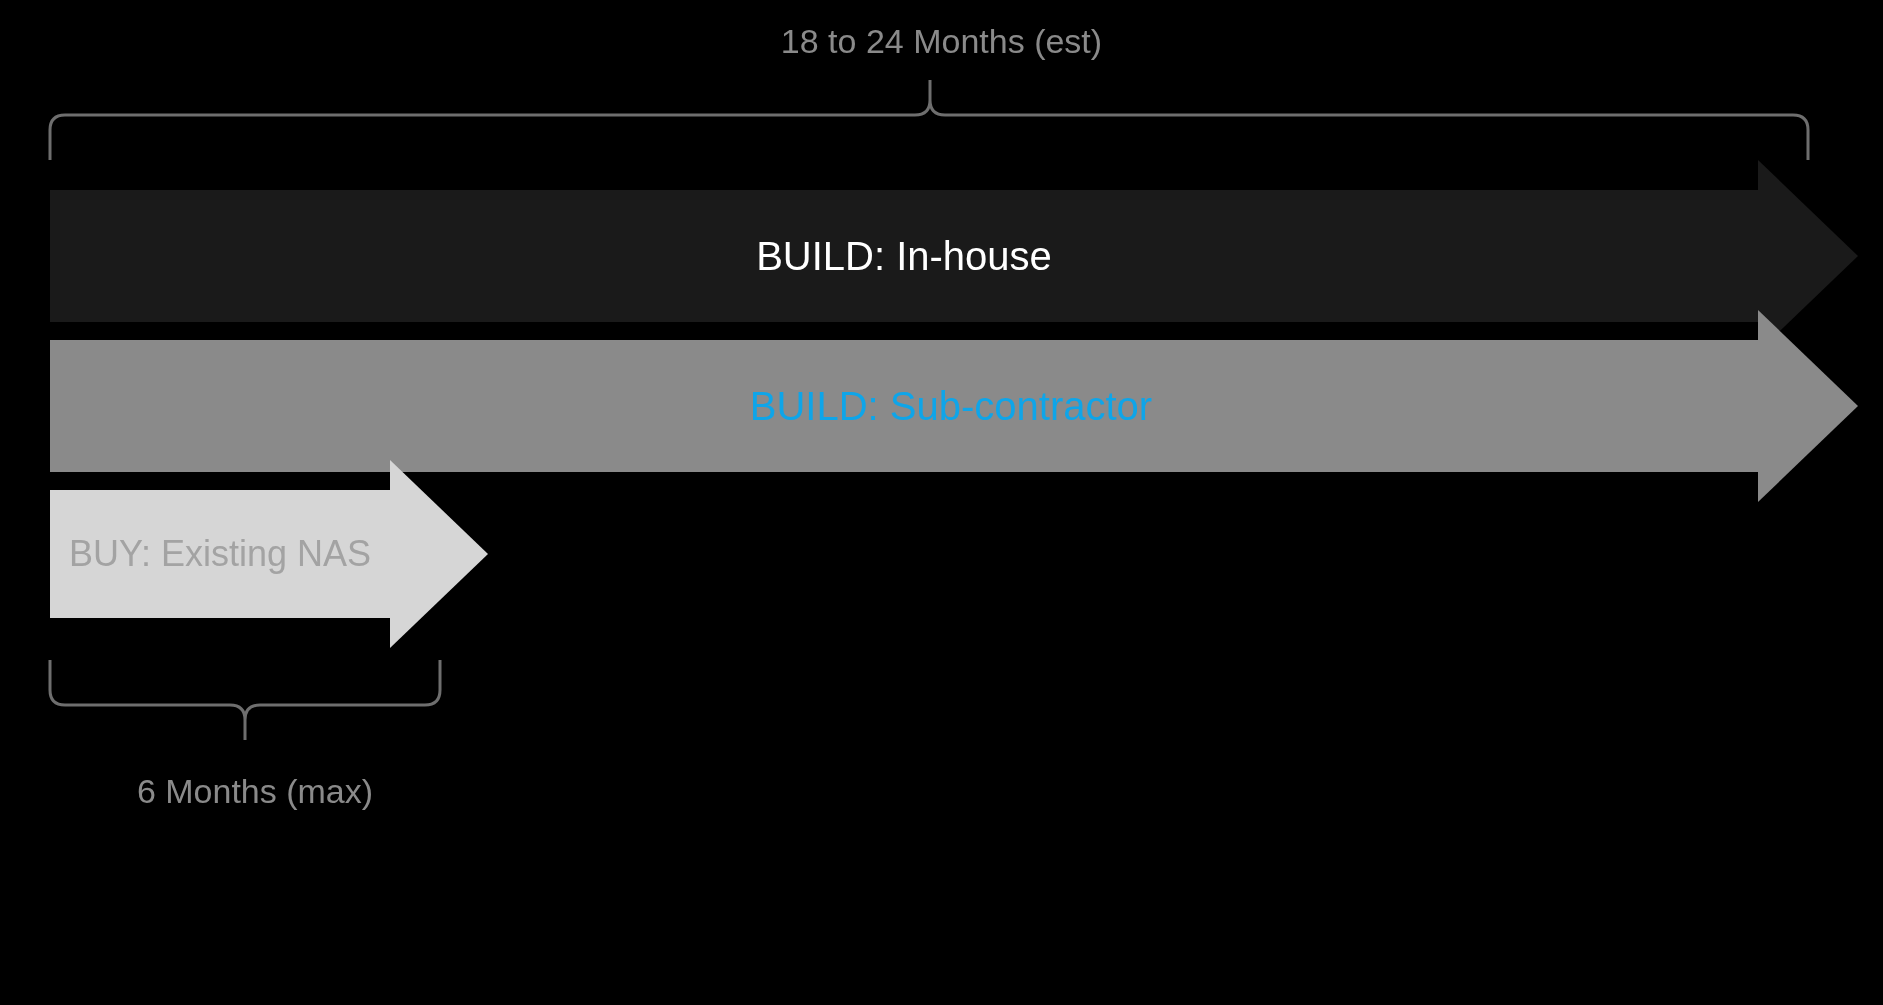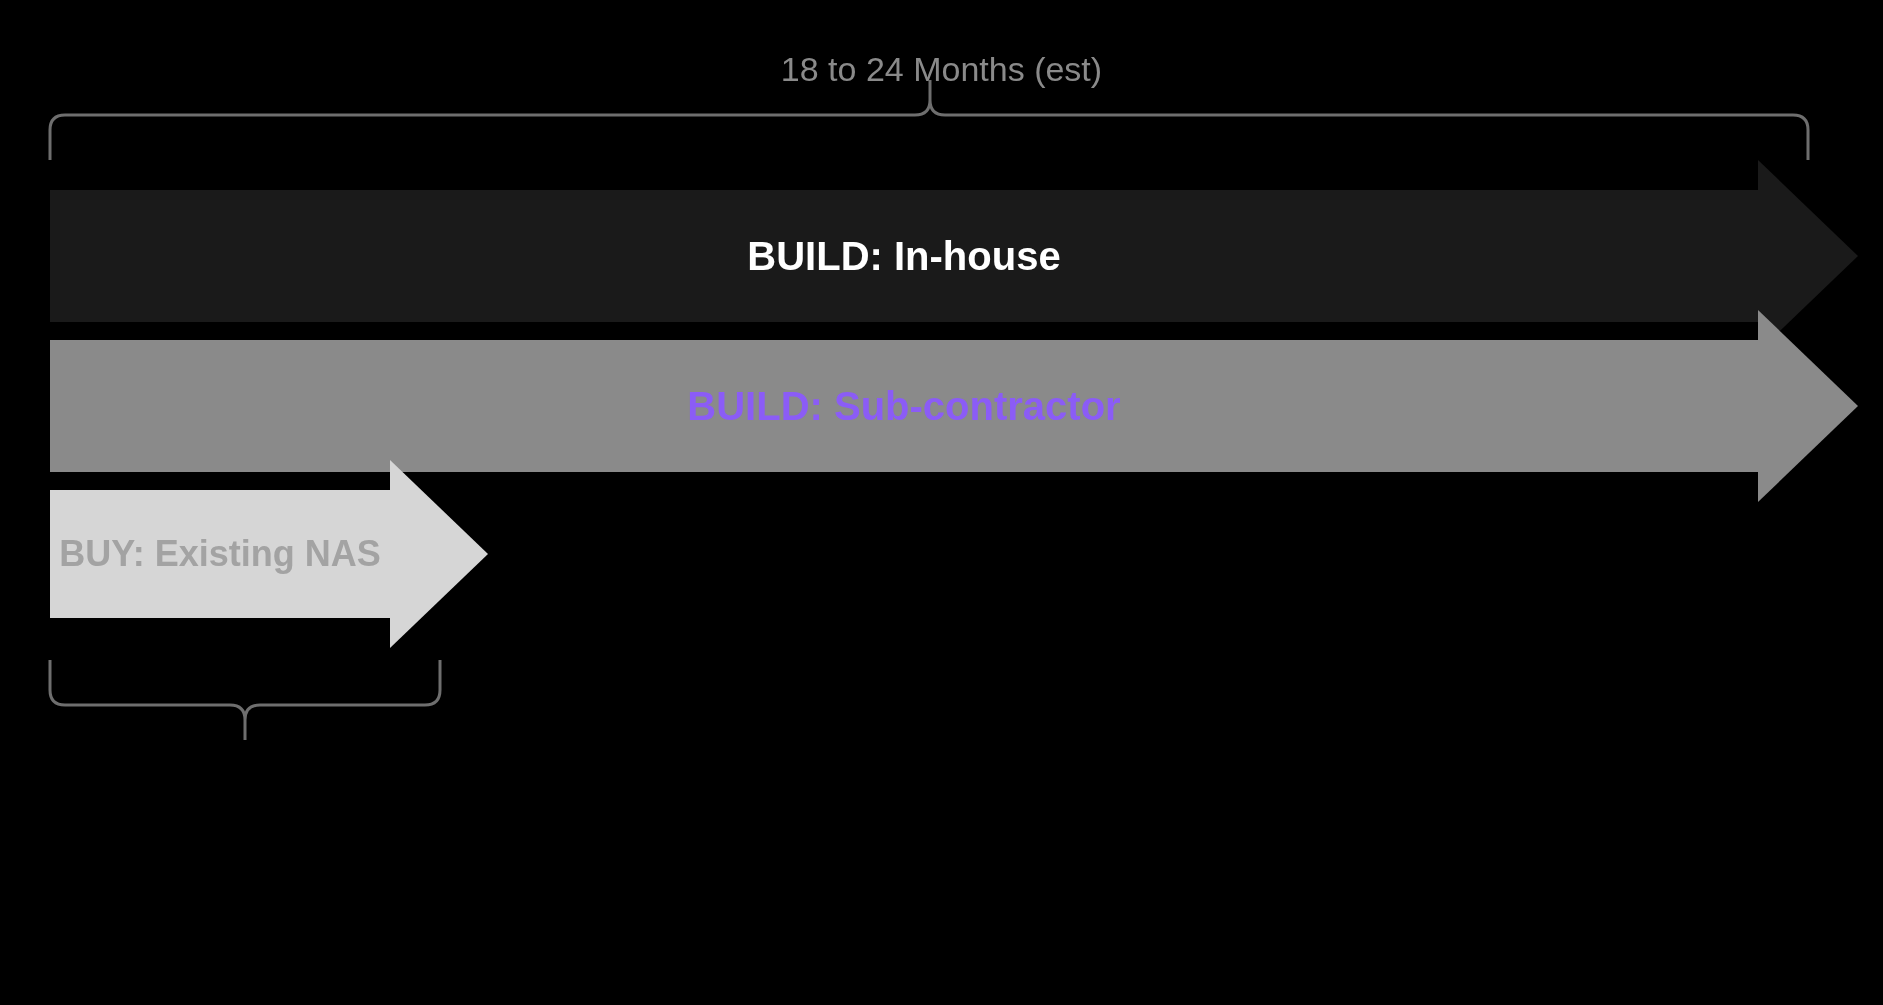--- a/index.html
+++ b/index.html
@@ -19,21 +19,20 @@
   
   .top-label {
     position: absolute;
     left: 0;
     right: 0;
     text-align: center;
     color: #8a8a8a;
     font-size: 34px;
     top: 22px;
     font-weight: 500;
-    margin-top: 28px;
   }
   
   .arrow {
     position: absolute;
     height: 132px;
     left: 50px;
   }
   .arrow .shaft {
     position: absolute;
     left: 0;
@@ -47,21 +46,21 @@
     border-style: solid;
   }
   .arrow .label {
     position: absolute;
     left: 0;
     top: 0;
     height: 100%;
     display: flex;
     align-items: center;
     justify-content: center;
-    font-weight: 700;
+    font-weight: 400;
     font-size: 40px;
     white-space: nowrap;
     pointer-events: none;
   }
 
   
   .arrow1 { top: 190px; }
   .arrow1 .shaft { width: 1708px; background: #1a1a1a; }
   .arrow1 .head  {
     left: 1708px; top: -30px;
@@ -71,21 +70,21 @@
   .arrow1 .label { width: 1708px; color: #ffffff; }
 
   
   .arrow2 { top: 340px; }
   .arrow2 .shaft { width: 1708px; background: #8a8a8a; }
   .arrow2 .head  {
     left: 1708px; top: -30px;
     border-width: 96px 0 96px 100px;
     border-color: transparent transparent transparent #8a8a8a;
   }
-  .arrow2 .label { width: 1708px; color: #8b5cf6; }
+  .arrow2 .label { width: 1708px; color: #0ea5e9; margin-left: 47px; }
 
   
   .arrow3 { top: 490px; height: 128px; }
   .arrow3 .shaft { width: 340px; background: #d6d6d6; height: 128px; }
   .arrow3 .head  {
     left: 340px; top: -30px;
     border-width: 94px 0 94px 98px;
     border-color: transparent transparent transparent #d6d6d6;
   }
   .arrow3 .label { width: 340px; color: #a3a3a3; font-size: 36px; }
@@ -156,14 +155,15 @@
     <div class="head"></div>
     <div class="label">BUILD: Sub-contractor</div>
   </div>
 
   <div class="arrow arrow3">
     <div class="shaft"></div>
     <div class="head"></div>
     <div class="label">BUY: Existing NAS</div>
   </div>
 
+  <div class="bottom-label">6 Months (max)</div>
 
 </div>
 
 </body></html>

